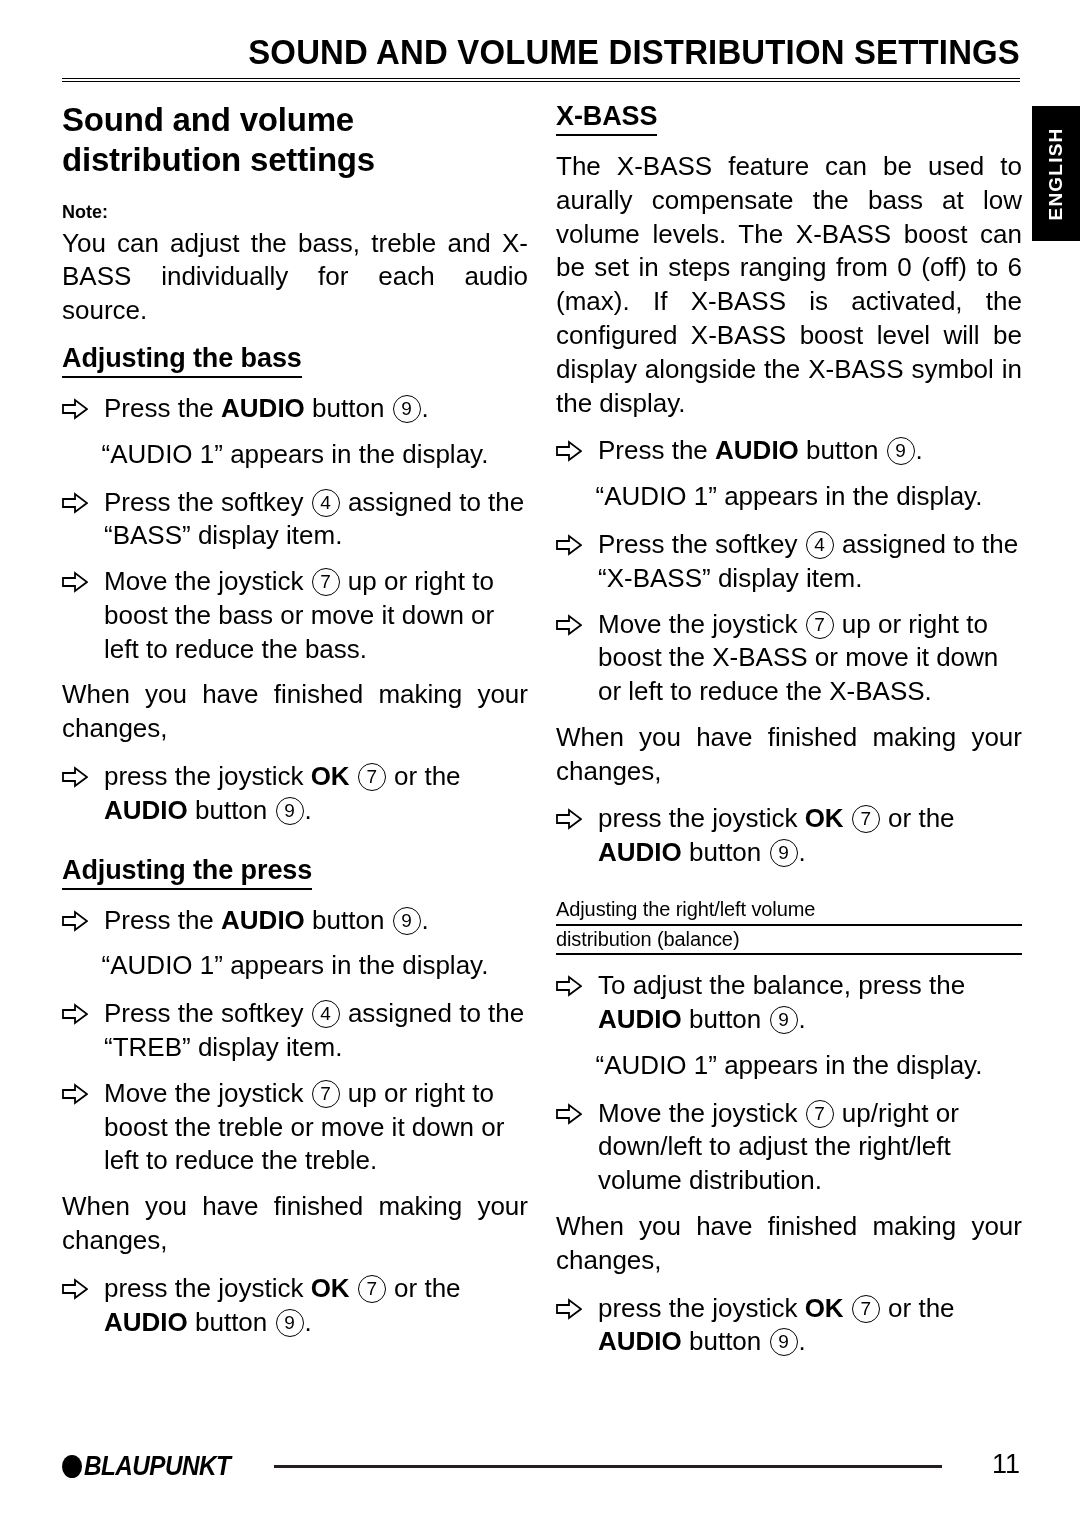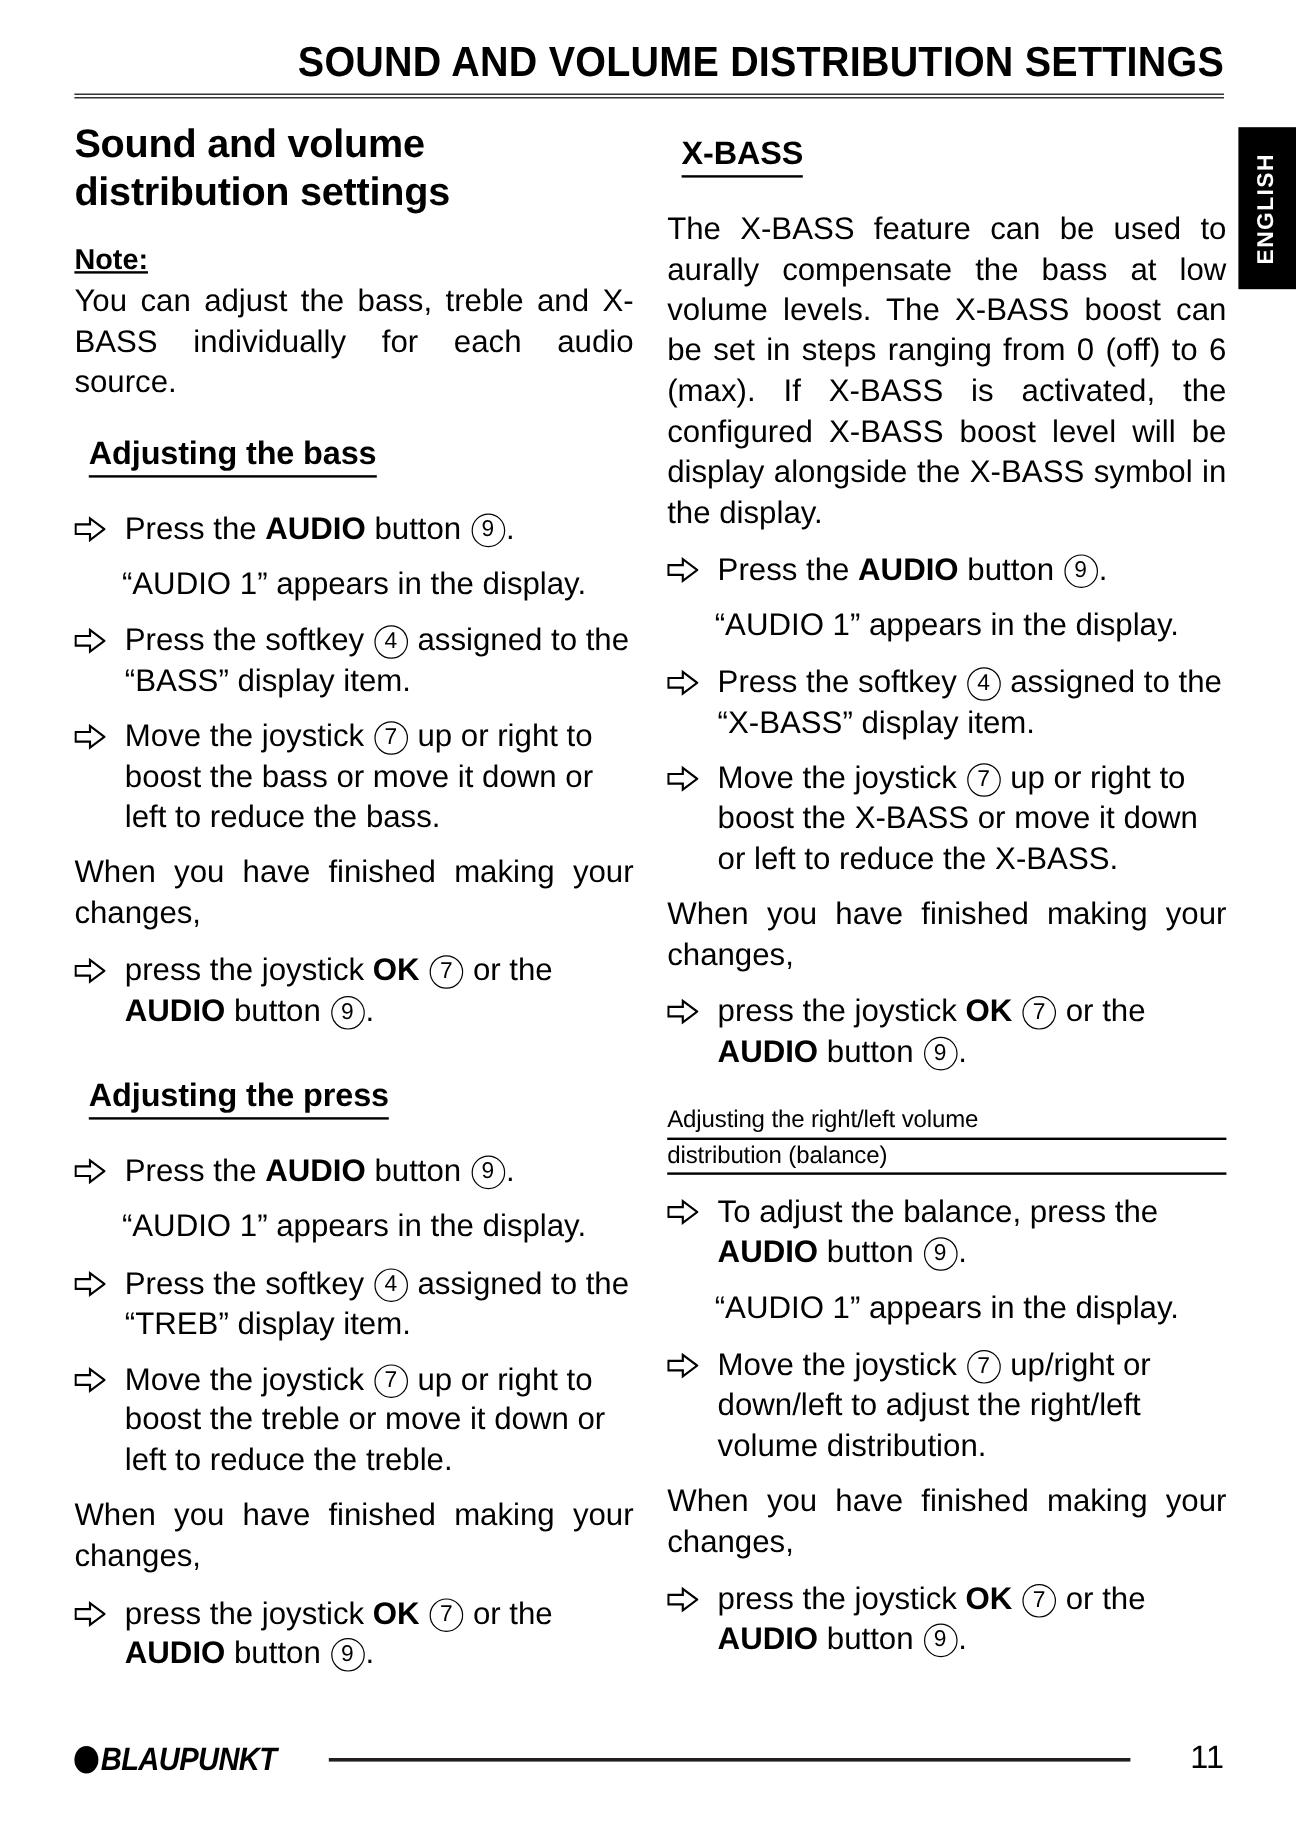--- a/index.html
+++ b/index.html
@@ -96,38 +96,37 @@
     font-weight: bold;
     line-height: 1.22;
     margin: 26px 0 14px 0;
     display: inline-block;
     border-bottom: 2.6px solid #000;
     padding-bottom: 1px;
     letter-spacing: -0.1px;
   }
   .h2-wrap { margin: 26px 0 14px 0; }
   .h2-wrap.first { margin-top: 0; }
-  .h2-wrap .h2 { margin: 12px; text-align: right; }
+  .h2-wrap .h2 { margin: 0; text-align: right; }
   .h2-line {
     display: block;
     border-bottom: 2.6px solid #000;
     font-size: 20px;
     font-weight: normal;
     line-height: 1.38;
     letter-spacing: -0.1px;
     width: 100%;
     box-sizing: border-box;
   }
 
   .note-label {
-    font-size: 24px;
+    font-size: 18px;
     font-weight: bold;
     line-height: 1.30;
     margin: 0 0 2px 0;
-    text-decoration: underline;
   }
 
   p.body {
     font-size: 26px;
     line-height: 1.30;
     margin: 0 0 14px 0;
     text-align: justify;
     text-justify: inter-word;
     hyphens: manual;
   }

